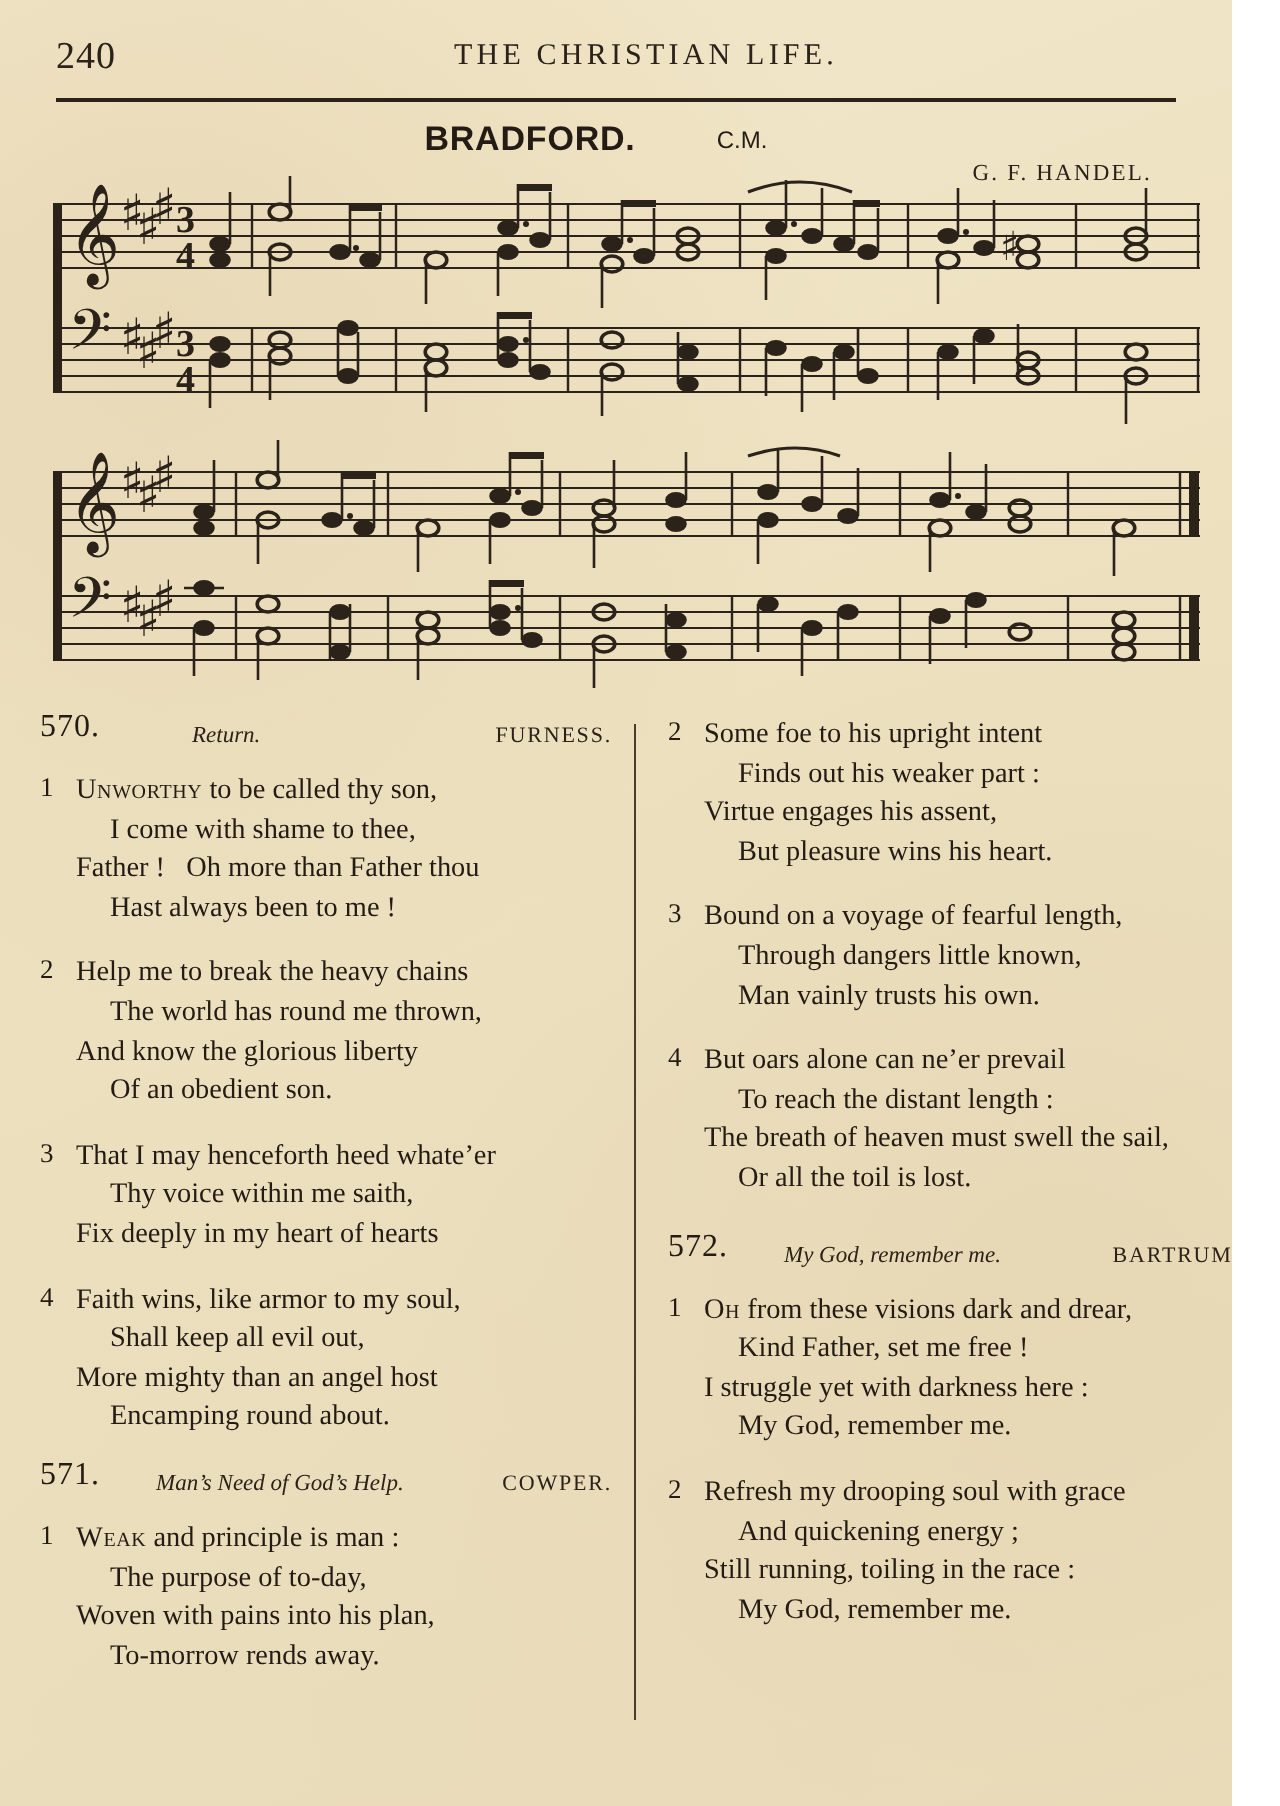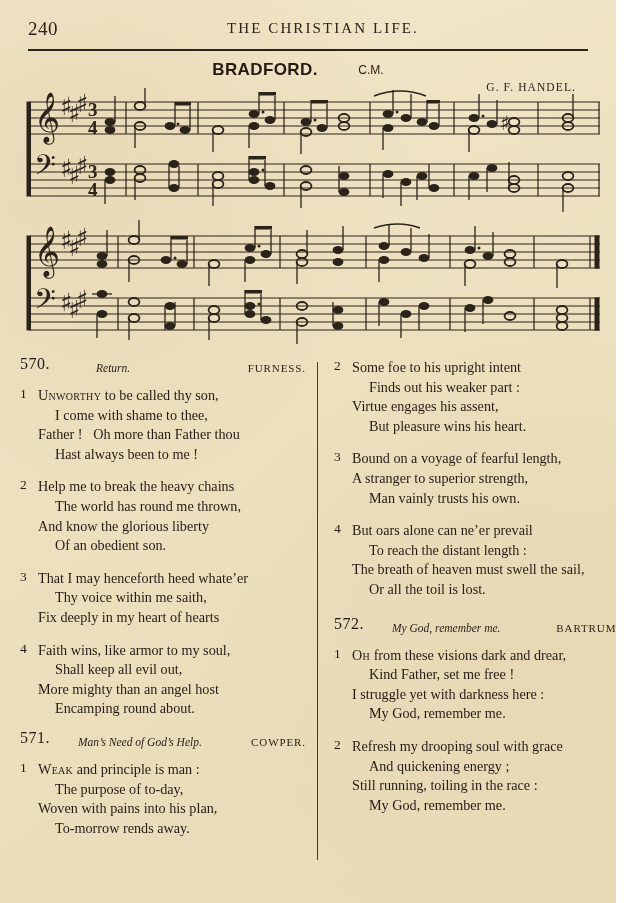--- a/index.html
+++ b/index.html
@@ -653,21 +653,21 @@
         <span class="verse-num">2</span>
         <div class="line">Some foe to his upright intent</div>
         <div class="line ind">Finds out his weaker part :</div>
         <div class="line">Virtue engages his assent,</div>
         <div class="line ind">But pleasure wins his heart.</div>
       </div>
 
       <div class="verse">
         <span class="verse-num">3</span>
         <div class="line">Bound on a voyage of fearful length,</div>
-        <div class="line">A stranger to superior strength,</div>
+        <div class="line ind">Through dangers little known,</div>
         <div class="line ind">Man vainly trusts his own.</div>
       </div>
 
       <div class="verse">
         <span class="verse-num">4</span>
         <div class="line">But oars alone can ne’er prevail</div>
         <div class="line ind">To reach the distant length :</div>
         <div class="line">The breath of heaven must swell the sail,</div>
         <div class="line ind">Or all the toil is lost.</div>
       </div>

